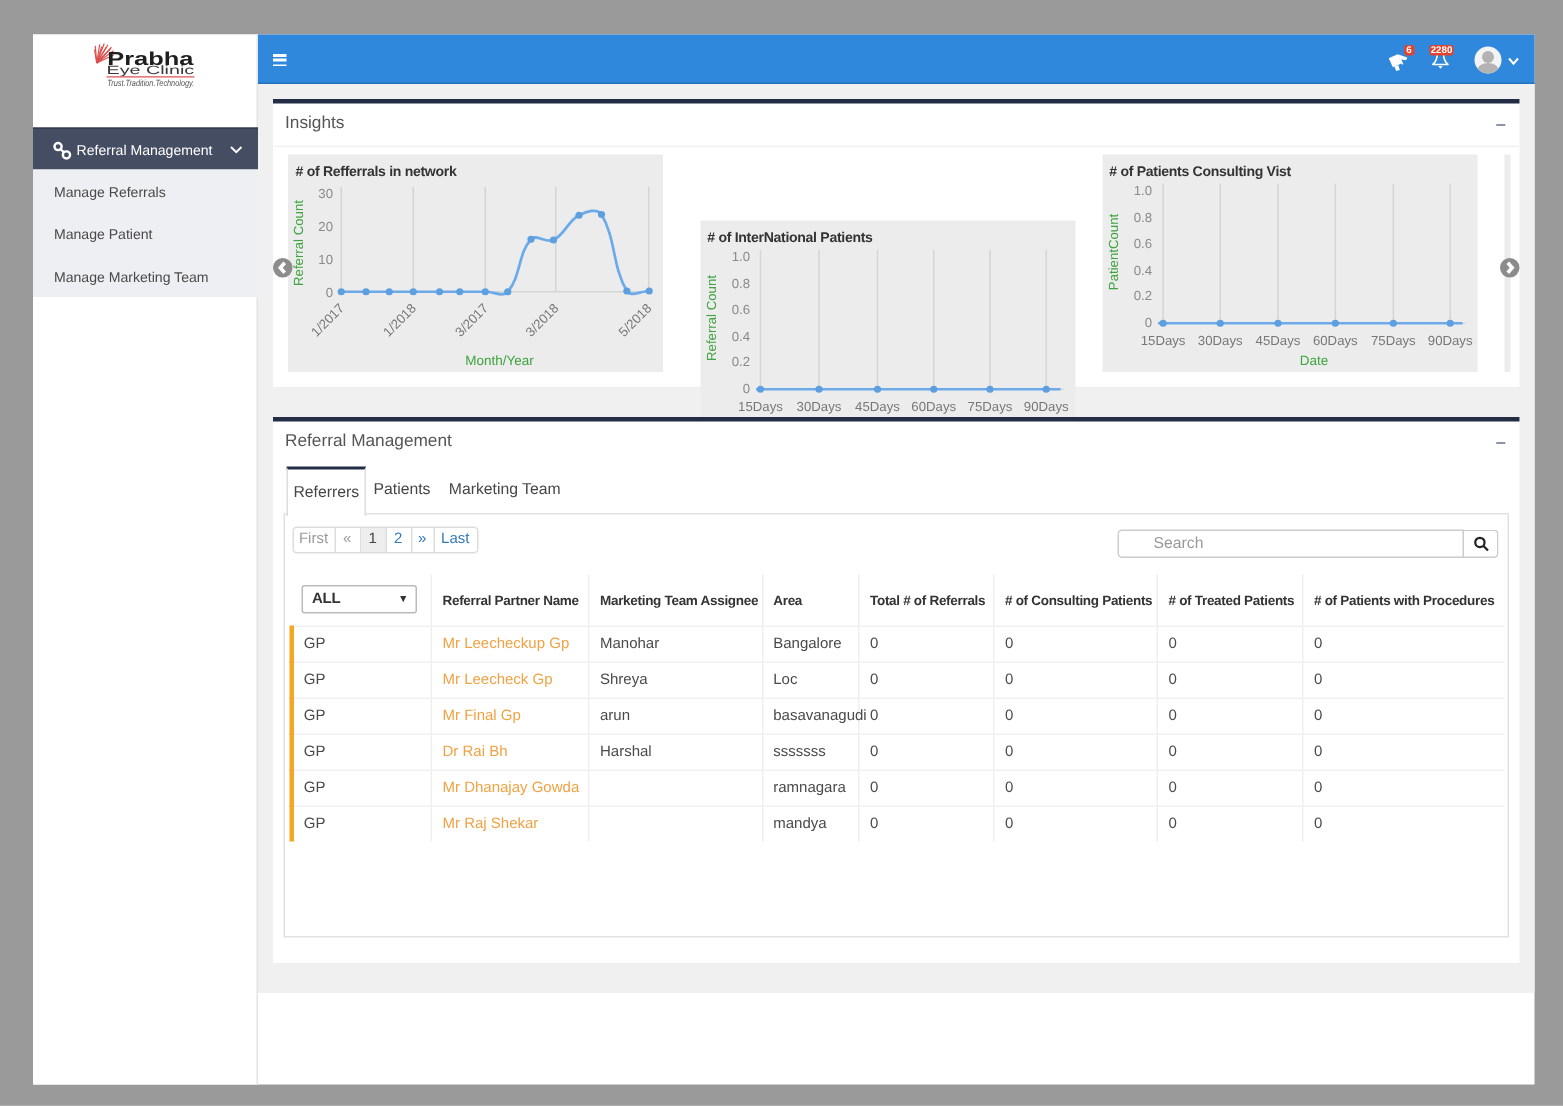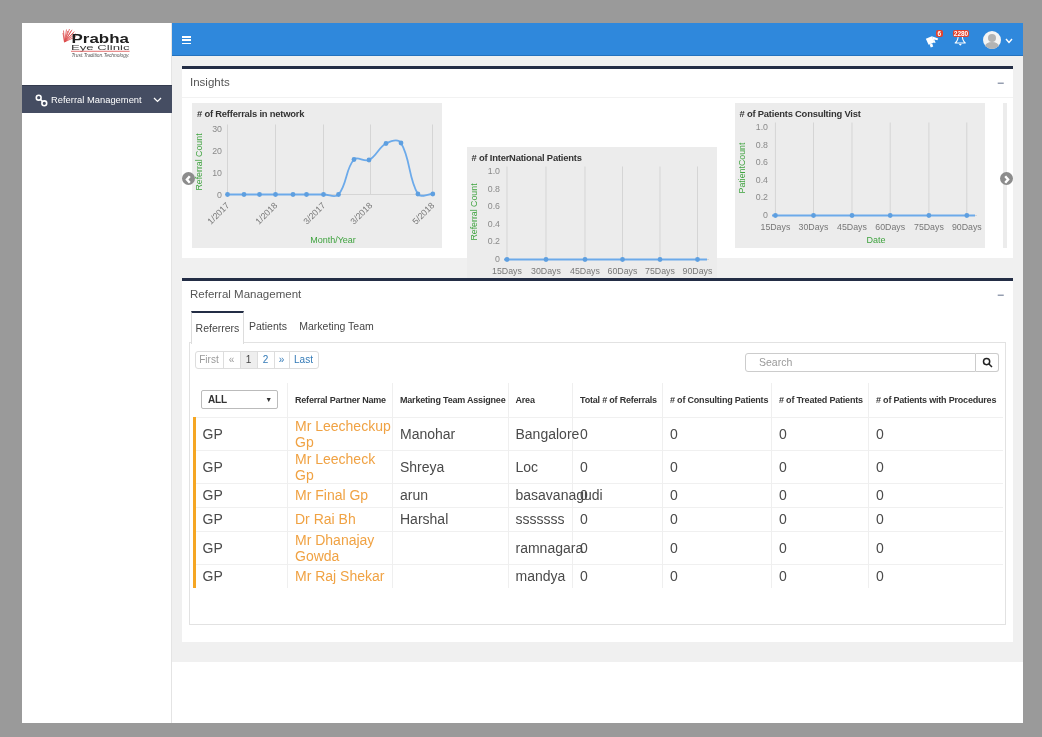--- a/index.html
+++ b/index.html
@@ -28,25 +28,25 @@
 .ctitle { position:absolute; left:5px; top:5px; font-size:9.4px; font-weight:bold; color:#333; letter-spacing:-0.2px; }
 .arrow { position:absolute; width:13px; height:13px; border-radius:50%; background:#8c8c8c; z-index:6; }
 
 .tabs { position:absolute; top:30px; left:9px; height:31px; font-size:10.5px; color:#464646; }
 .tab { position:absolute; top:0; height:31px; line-height:31px; text-align:center; }
 .tab.active { background:#fff; border:1px solid #ddd; border-top:2.5px solid #232d45; border-bottom:none; height:33px; z-index:3; }
 .tabbox { position:absolute; left:6.5px; top:61px; width:817px; height:283px; border:1px solid #e2e2e2; background:#fff; }
 .pgroup { position:absolute; left:12.5px; top:70px; height:18px; border:1px solid #ddd; border-radius:3px; font-size:10px; line-height:16px; background:#fff; z-index:2; }
 .pgroup span { display:inline-block; height:16px; border-right:1px solid #ddd; vertical-align:top; text-align:center; }
 .pgroup span:last-child { border-right:none; }
-.search-in { position:absolute; left:563px; top:72px; width:231px; height:19px; border:1px solid #ccc; border-radius:3px 0 0 3px; font-size:10.5px; color:#999; line-height:17px; padding-left:13px; background:#fff; z-index:2; }
+.search-in { position:absolute; left:563px; top:72px; width:231px; height:19px; border:1px solid #ccc; border-radius:3px 0 0 3px; font-size:10.5px; color:#999; line-height:17px; padding-left:23px; background:#fff; z-index:2; }
 .search-bt { position:absolute; left:794px; top:72px; width:23px; height:19px; border:1px solid #ccc; border-left:none; border-radius:0 3px 3px 0; background:#fff; text-align:center; z-index:2; }
 table.grid { position:absolute; left:10.5px; top:102px; border-collapse:collapse; table-layout:fixed; width:809px; font-size:10.5px; }
 table.grid th { font-size:9px; font-weight:bold; color:#333; text-align:left; padding:0 17px 0 7px; height:34px; border-right:1px solid #efefef; white-space:nowrap; overflow:hidden; letter-spacing:-0.2px; }
-table.grid td { font-size:14px; color:#4a4a4a; text-align:left; padding:0 0 0 7px; height:24px; border-right:1px solid #efefef; border-top:1px solid #f0f0f0; }
+table.grid td { font-size:10px; color:#4a4a4a; text-align:left; padding:0 0 0 7px; height:24px; border-right:1px solid #efefef; border-top:1px solid #f0f0f0; }
 table.grid th:last-child, table.grid td:last-child { border-right:none; }
 tbody { border-left:3px solid #f5a623; }
 table.grid td.oj { color:#f0a243; }
 
 .below { position:absolute; left:151px; top:639px; width:850px; height:61px; background:#fff; }
 .fline { position:absolute; left:0; top:27px; width:850px; height:0; border-top:1px solid #e8e8e8; }
 .fcopy { position:absolute; left:9px; top:38px; font-size:9px; color:#7a7a7a; }
 .fcopy b { color:#444; }
 .fcopy .cb { color:#367fa9; font-weight:bold; }
 svg text { font-family:"Liberation Sans",sans-serif; }
@@ -116,20 +116,25 @@
             <circle cx="3.7" cy="3.7" r="2.4"></circle>
             <circle cx="9.3" cy="9.3" r="2.4"></circle>
             <path d="M5.5,5.5 L7.5,7.5"></path>
           </g>
         </svg>
       <div class="mtext" style="top:8px">Referral Management</div>
       <svg class="mcaret" style="top:11px" width="9" height="6" viewBox="0 0 9 6">
           <path d="M1,1 L4.5,4.4 L8,1" stroke="#fff" stroke-width="1.3" fill="none"></path>
         </svg>
     </div>
+    <div class="submenu">
+      <div style="top:9px">Manage Referrals</div>
+      <div style="top:37px">Manage Patient</div>
+      <div style="top:66px">Manage Marketing Team</div>
+    </div>
   </div>
 
   <div class="content">
 
     <div class="panel" style="left:10px; top:10px; width:831px; height:192px;">
       <div class="panel-h">Insights</div>
       <div class="pminus">−</div>
       <div class="abs" style="left:0;top:28px;width:831px;border-top:1px solid #f2f2f2;"></div>
       <div class="card" style="left:10px;">
         <div class="ctitle"># of Refferrals in network</div>

